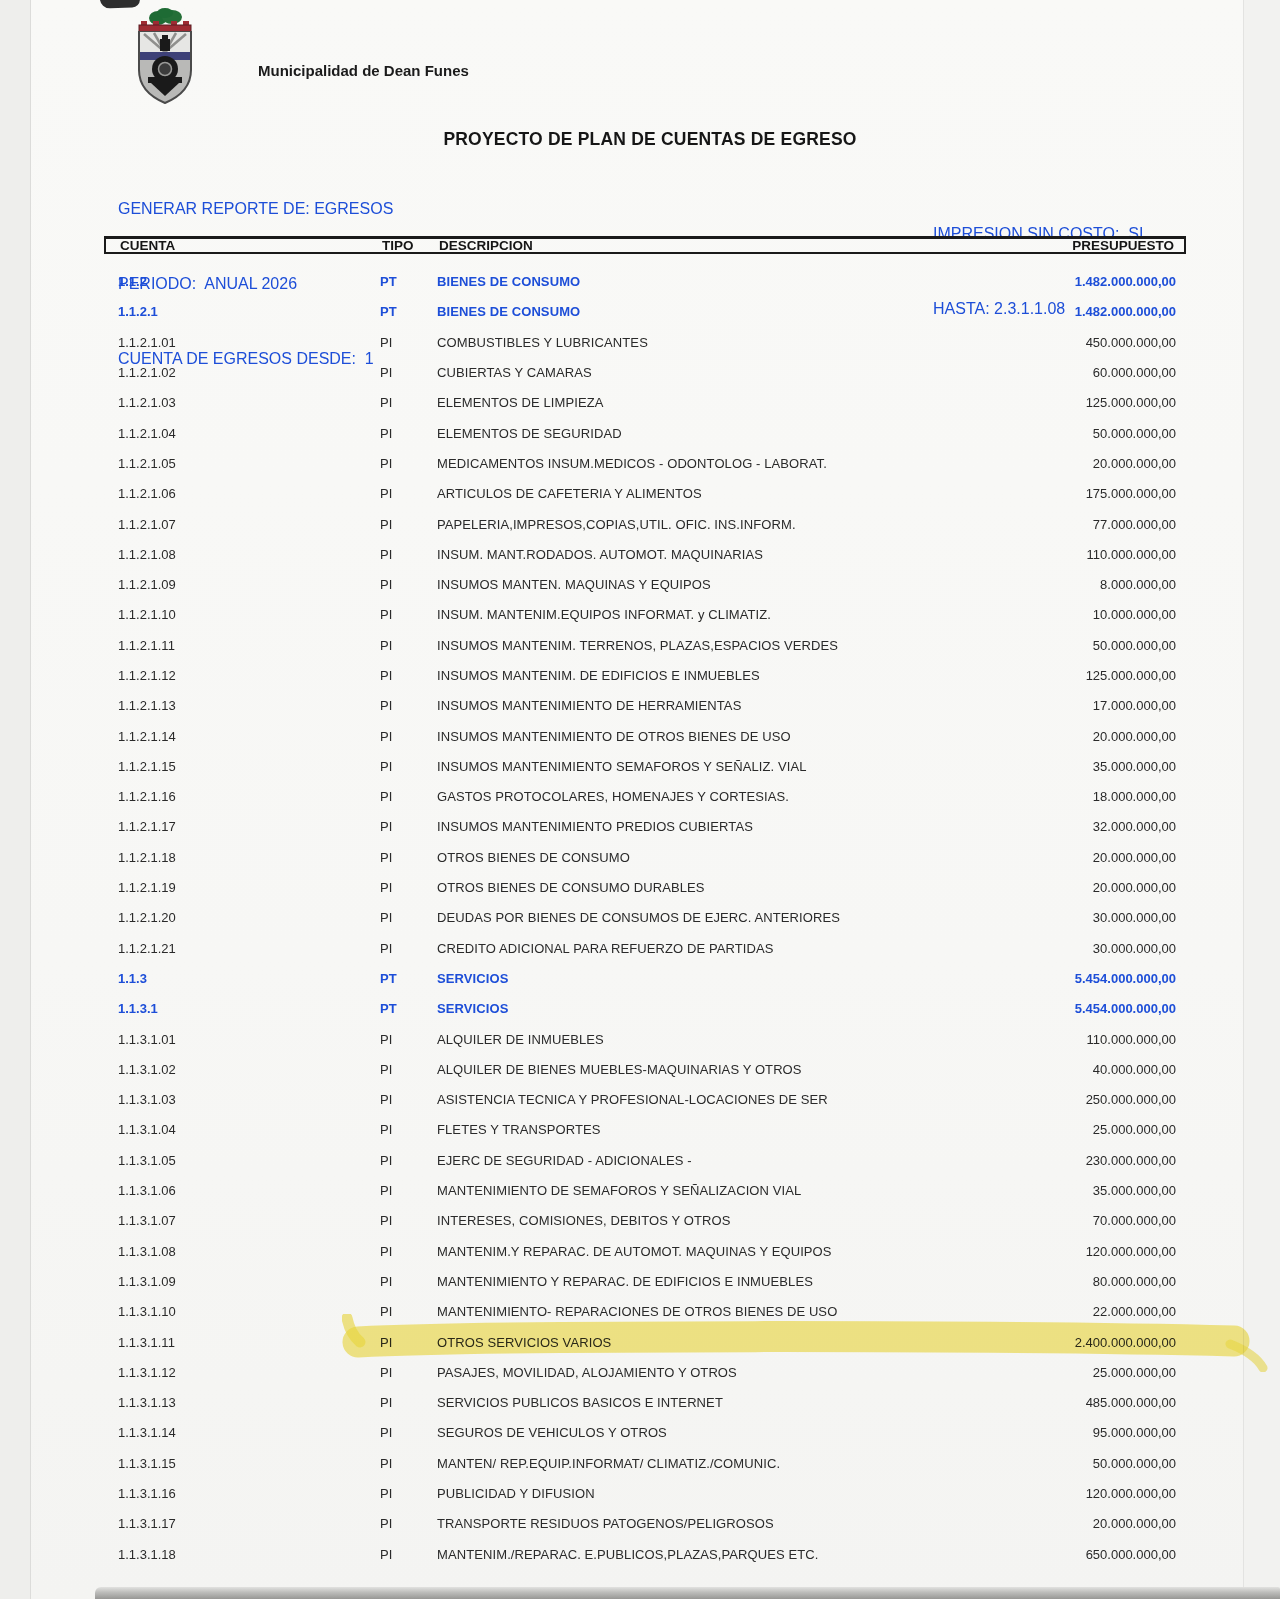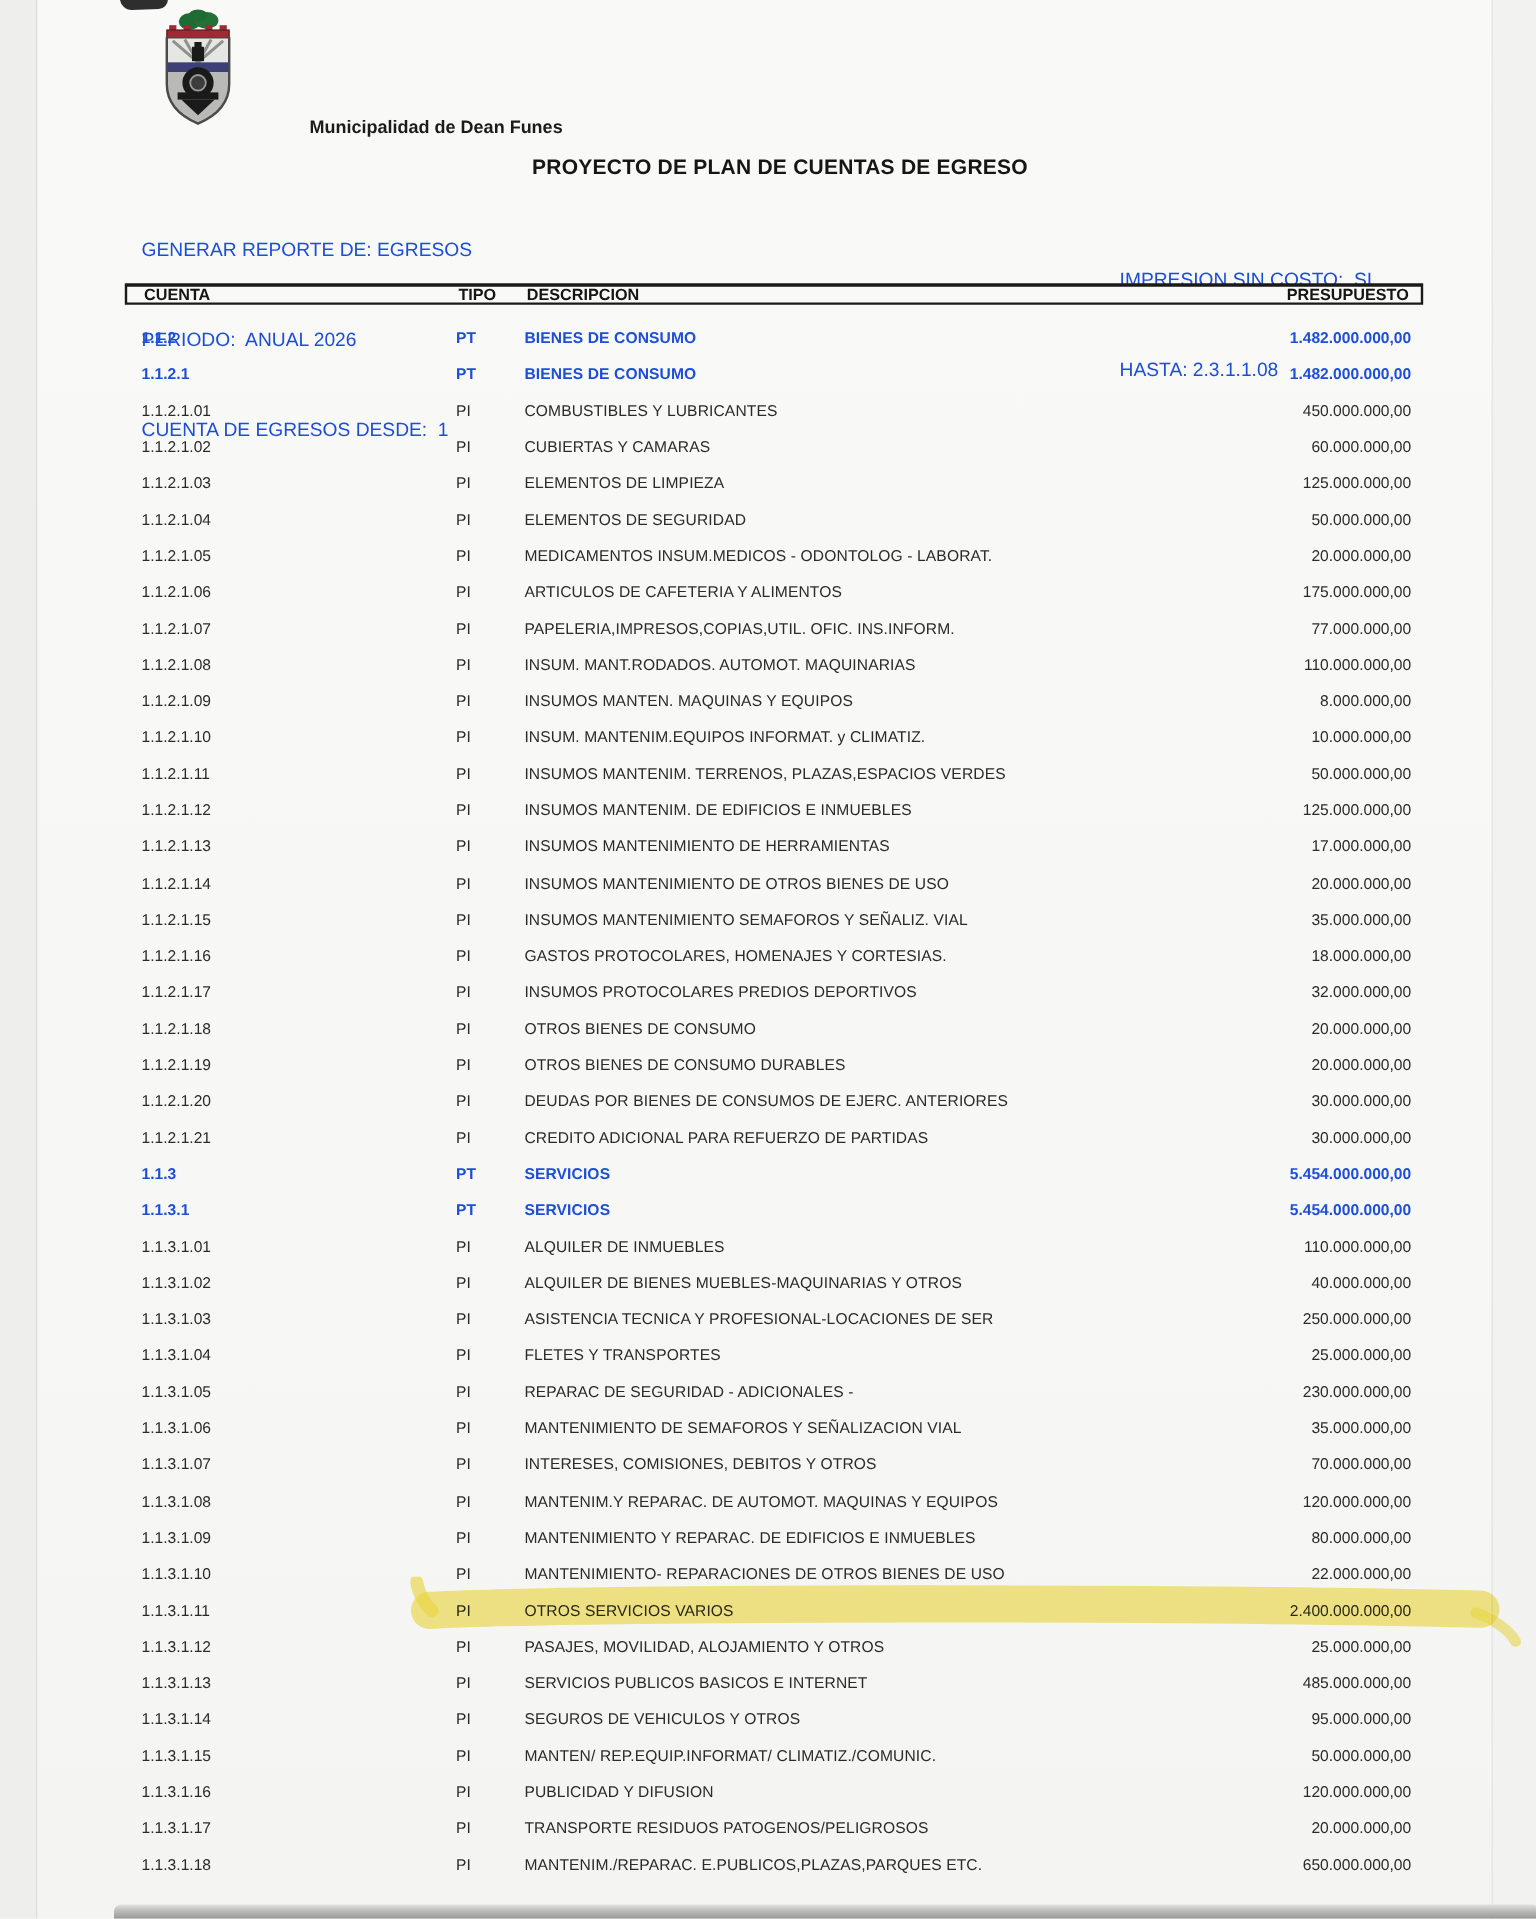--- a/index.html
+++ b/index.html
@@ -9,21 +9,21 @@
     font-family:"Liberation Sans",sans-serif;color:#222;
   }
   
   .edge-left{position:absolute;left:0;top:0;width:30px;height:1599px;background:#eeeeec;border-right:1px solid #dcdcda;}
   .edge-right{position:absolute;left:1243px;top:0;width:37px;height:1599px;background:#f2f2f0;border-left:1px solid #e3e3e1;}
   .top-smudge{position:absolute;left:100px;top:-4px;width:40px;height:12px;background:#2e2e2e;border-radius:0 0 8px 10px;transform:rotate(-2deg);}
   .bottom-strip{position:absolute;left:95px;top:1587px;width:1185px;height:12px;
     background:linear-gradient(180deg,#e2e2e0 0%,#bcbcba 45%,#979795 100%);border-radius:6px 2px 0 0;}
   
   .logo{position:absolute;left:128px;top:6px;width:74px;height:102px;}
-  .org-name{position:absolute;left:258px;top:62px;font-size:15px;font-weight:bold;color:#1b1b1b;margin-top:36px;}
+  .org-name{position:absolute;left:258px;top:62px;font-size:15px;font-weight:bold;color:#1b1b1b;}
   .doc-title{position:absolute;left:350px;top:113px;width:600px;text-align:center;
     font-size:17.5px;font-weight:bold;color:#161616;letter-spacing:.2px;margin-top:16px;}
   .meta{position:absolute;font-size:16px;color:#1d4ed8;white-space:pre;line-height:25px;}
   .meta-left{left:118px;top:146px;}
   .meta-right{left:933px;top:171px;}
   
   .thead{position:absolute;left:104px;top:236px;width:1082px;height:18px;box-sizing:border-box;
     border:2px solid #1a1a1a;border-top-width:3px;display:flex;align-items:center;
     font-size:13.5px;font-weight:bold;color:#151515;}
   .thead .c-cuenta{position:absolute;left:14px;}
@@ -207,21 +207,21 @@
     </div>
     <div class="row">
       <span class="cuenta">1.1.2.1.16</span>
       <span class="tipo">PI</span>
       <span class="desc">GASTOS PROTOCOLARES, HOMENAJES Y CORTESIAS.</span>
       <span class="pres">18.000.000,00</span>
     </div>
     <div class="row">
       <span class="cuenta">1.1.2.1.17</span>
       <span class="tipo">PI</span>
-      <span class="desc">INSUMOS PROTOCOLARES PREDIOS DEPORTIVOS</span>
+      <span class="desc">INSUMOS MANTENIMIENTO PREDIOS CUBIERTAS</span>
       <span class="pres">32.000.000,00</span>
     </div>
     <div class="row">
       <span class="cuenta">1.1.2.1.18</span>
       <span class="tipo">PI</span>
       <span class="desc">OTROS BIENES DE CONSUMO</span>
       <span class="pres">20.000.000,00</span>
     </div>
     <div class="row">
       <span class="cuenta">1.1.2.1.19</span>
@@ -273,21 +273,21 @@
     </div>
     <div class="row">
       <span class="cuenta">1.1.3.1.04</span>
       <span class="tipo">PI</span>
       <span class="desc">FLETES Y TRANSPORTES</span>
       <span class="pres">25.000.000,00</span>
     </div>
     <div class="row">
       <span class="cuenta">1.1.3.1.05</span>
       <span class="tipo">PI</span>
-      <span class="desc">REPARAC DE SEGURIDAD - ADICIONALES -</span>
+      <span class="desc">EJERC DE SEGURIDAD - ADICIONALES -</span>
       <span class="pres">230.000.000,00</span>
     </div>
     <div class="row">
       <span class="cuenta">1.1.3.1.06</span>
       <span class="tipo">PI</span>
       <span class="desc">MANTENIMIENTO DE SEMAFOROS Y SEÑALIZACION VIAL</span>
       <span class="pres">35.000.000,00</span>
     </div>
     <div class="row">
       <span class="cuenta">1.1.3.1.07</span>

